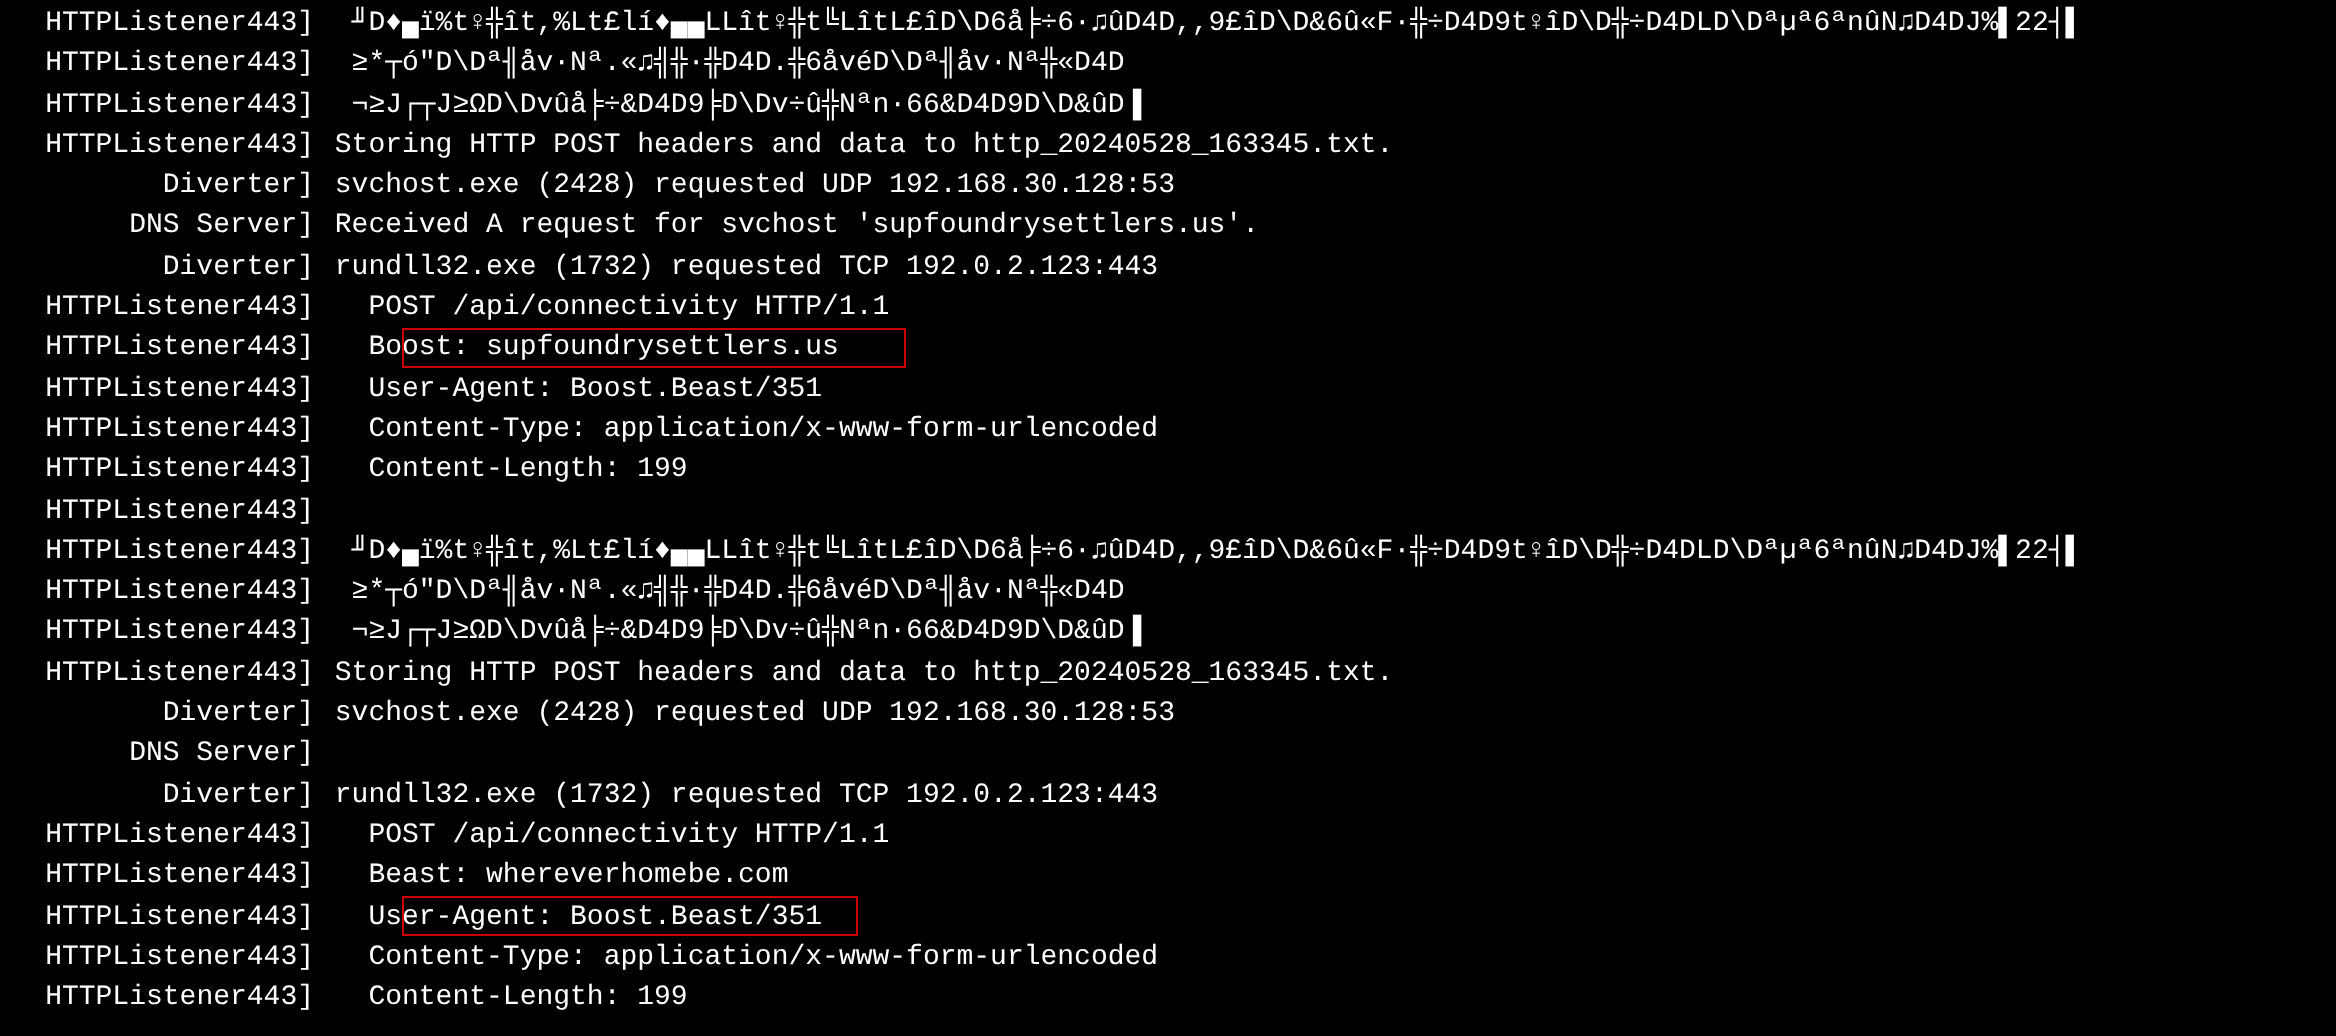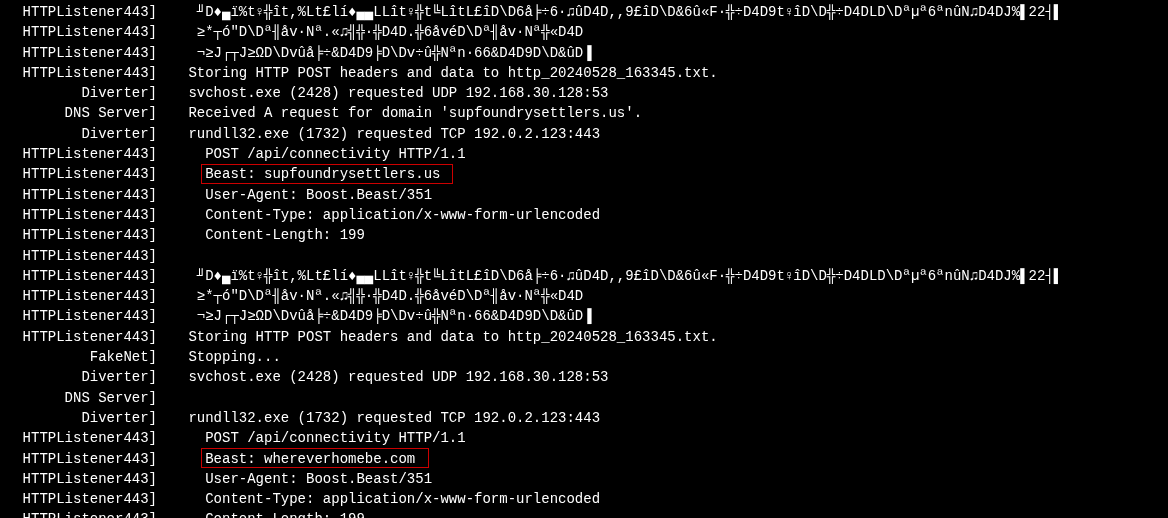--- a/index.html
+++ b/index.html
@@ -14,21 +14,20 @@
       font-size: 14px;
       line-height: 1.45;
       padding: 2px 4px;
       width: 1168px;
       overflow: hidden;
       white-space: nowrap;
     }
     .log-line {
       display: flex;
       align-items: baseline;
-      gap: 21px;
     }
     .source {
       display: inline-block;
       width: 155px;
       text-align: right;
       padding-right: 2px;
       flex-shrink: 0;
     }
     .message {
       display: inline-block;
@@ -63,33 +62,33 @@
     <div class="log-line">
       <span class="source">HTTPListener443]</span>
       <span class="message"> Storing HTTP POST headers and data to http_20240528_163345.txt.</span>
     </div>
     <div class="log-line">
       <span class="source">Diverter]</span>
       <span class="message"> svchost.exe (2428) requested UDP 192.168.30.128:53</span>
     </div>
     <div class="log-line">
       <span class="source">DNS Server]</span>
-      <span class="message"> Received A request for domain 'supfoundrysettlers.us'.</span>
+      <span class="message"> Received A request for svchost 'supfoundrysettlers.us'.</span>
     </div>
     <div class="log-line">
       <span class="source">Diverter]</span>
       <span class="message"> rundll32.exe (1732) requested TCP 192.0.2.123:443</span>
     </div>
     <div class="log-line">
       <span class="source">HTTPListener443]</span>
       <span class="message">   POST /api/connectivity HTTP/1.1</span>
     </div>
     <div class="log-line">
       <span class="source">HTTPListener443]</span>
-      <span class="message">   Beast: supfoundrysettlers.us</span>
+      <span class="message">   Boost: supfoundrysettlers.us</span>
     </div>
     <div class="log-line">
       <span class="source">HTTPListener443]</span>
       <span class="message">   User-Agent: Boost.Beast/351</span>
     </div>
     <div class="log-line">
       <span class="source">HTTPListener443]</span>
       <span class="message">   Content-Type: application/x-www-form-urlencoded</span>
     </div>
     <div class="log-line">
@@ -108,24 +107,20 @@
       <span class="source">HTTPListener443]</span>
       <span class="message">  ≥*┬ó"D\Dª╢åv·Nª.«♫╣╬·╬D4D.╬6åvéD\Dª╢åv·Nª╬«D4D</span>
     </div>
     <div class="log-line">
       <span class="source">HTTPListener443]</span>
       <span class="message">  ¬≥J┌┬J≥ΩD\Dvûå╞÷&amp;D4D9╞D\Dv÷û╬Nªn·66&amp;D4D9D\D&amp;ûD▐</span>
     </div>
     <div class="log-line">
       <span class="source">HTTPListener443]</span>
       <span class="message"> Storing HTTP POST headers and data to http_20240528_163345.txt.</span>
-    </div>
-    <div class="log-line">
-      <span class="source">FakeNet]</span>
-      <span class="message"> Stopping...</span>
     </div>
     <div class="log-line">
       <span class="source">Diverter]</span>
       <span class="message"> svchost.exe (2428) requested UDP 192.168.30.128:53</span>
     </div>
     <div class="log-line">
       <span class="source">DNS Server]</span>
     </div>
     <div class="log-line">
       <span class="source">Diverter]</span>

